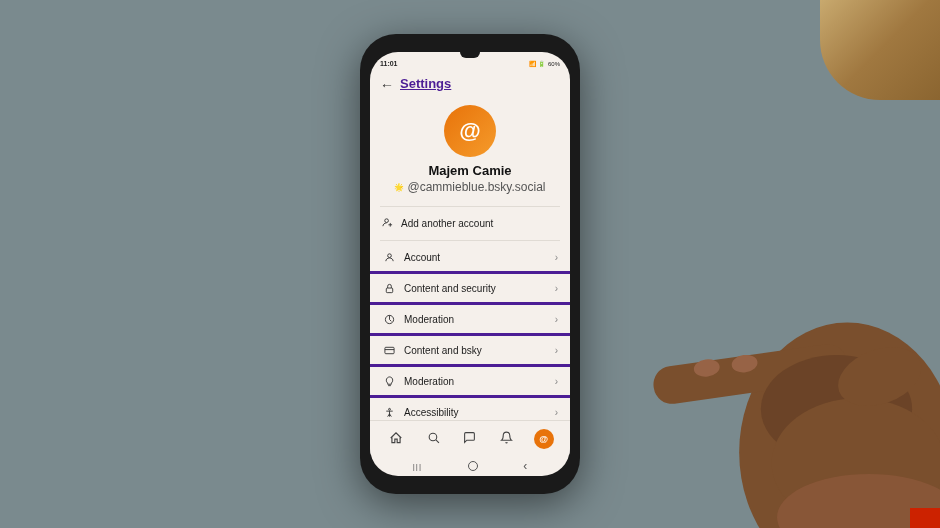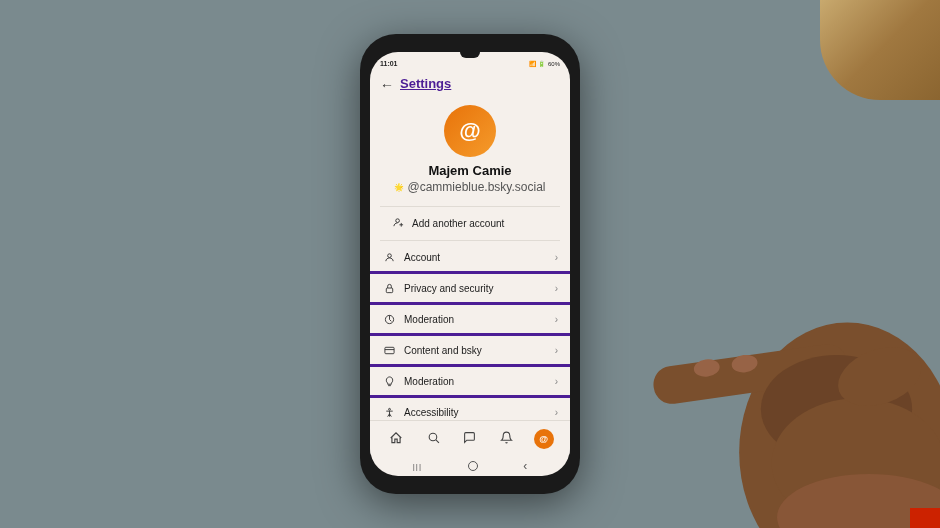--- a/index.html
+++ b/index.html
@@ -156,21 +156,21 @@
       height: 1px;
       background: #e0dbd4;
       margin: 2px 10px;
       flex-shrink: 0;
     }
 
     
     .add-account-row {
       display: flex;
       align-items: center;
-      padding: 8px 23px;
+      padding: 8px 12px;
       cursor: pointer;
       flex-shrink: 0;
     }
     .add-account-icon {
       font-size: 11px;
       color: #444;
       margin-right: 8px;
     }
     .add-account-label {
       font-size: 10px;
@@ -366,21 +366,21 @@
         <span class="menu-chevron">›</span>
       </div>
 
       <div class="menu-item">
         <span class="menu-icon">
           <svg class="icon-svg" viewBox="0 0 24 24" fill="none" stroke="#333" stroke-width="2">
             <rect x="5" y="11" width="14" height="10" rx="2"></rect>
             <path d="M8 11V7a4 4 0 0 1 8 0v4"></path>
           </svg>
         </span>
-        <span class="menu-label">Privacy and security</span>
+        <span class="menu-label">Content and security</span>
         <span class="menu-chevron">›</span>
       </div>
 
       <div class="menu-item">
         <span class="menu-icon">
           <svg class="icon-svg" viewBox="0 0 24 24" fill="none" stroke="#333" stroke-width="2">
             <circle cx="12" cy="12" r="9"></circle>
             <path d="M12 3v9l4 4"></path>
           </svg>
         </span>

